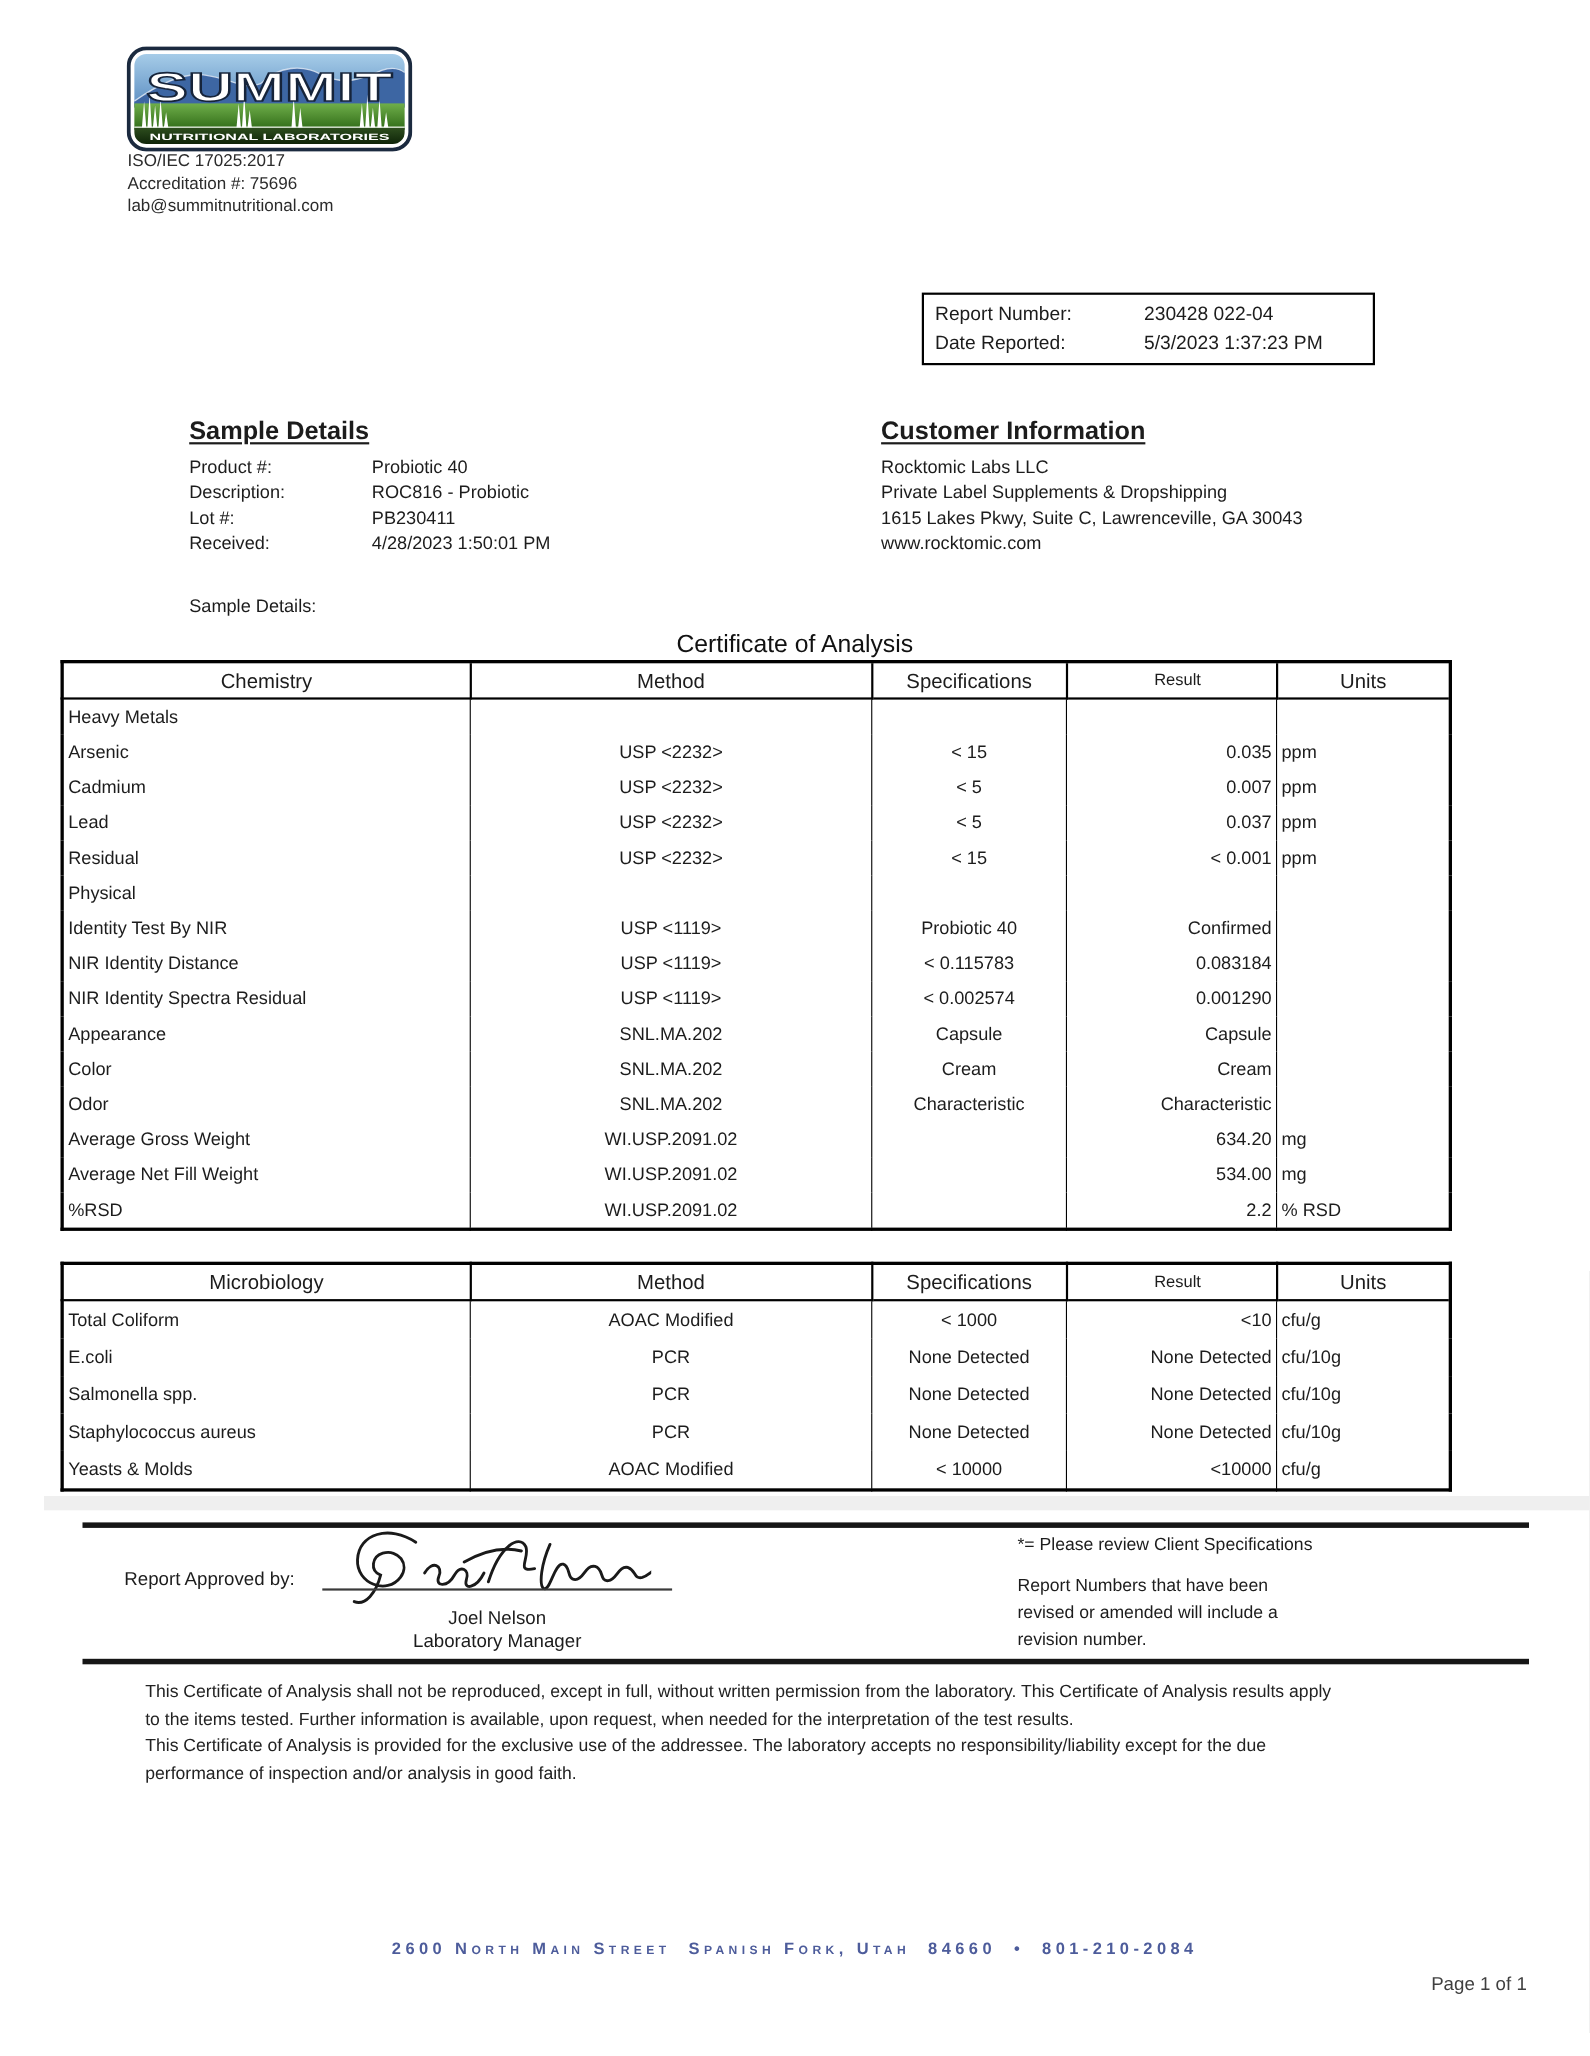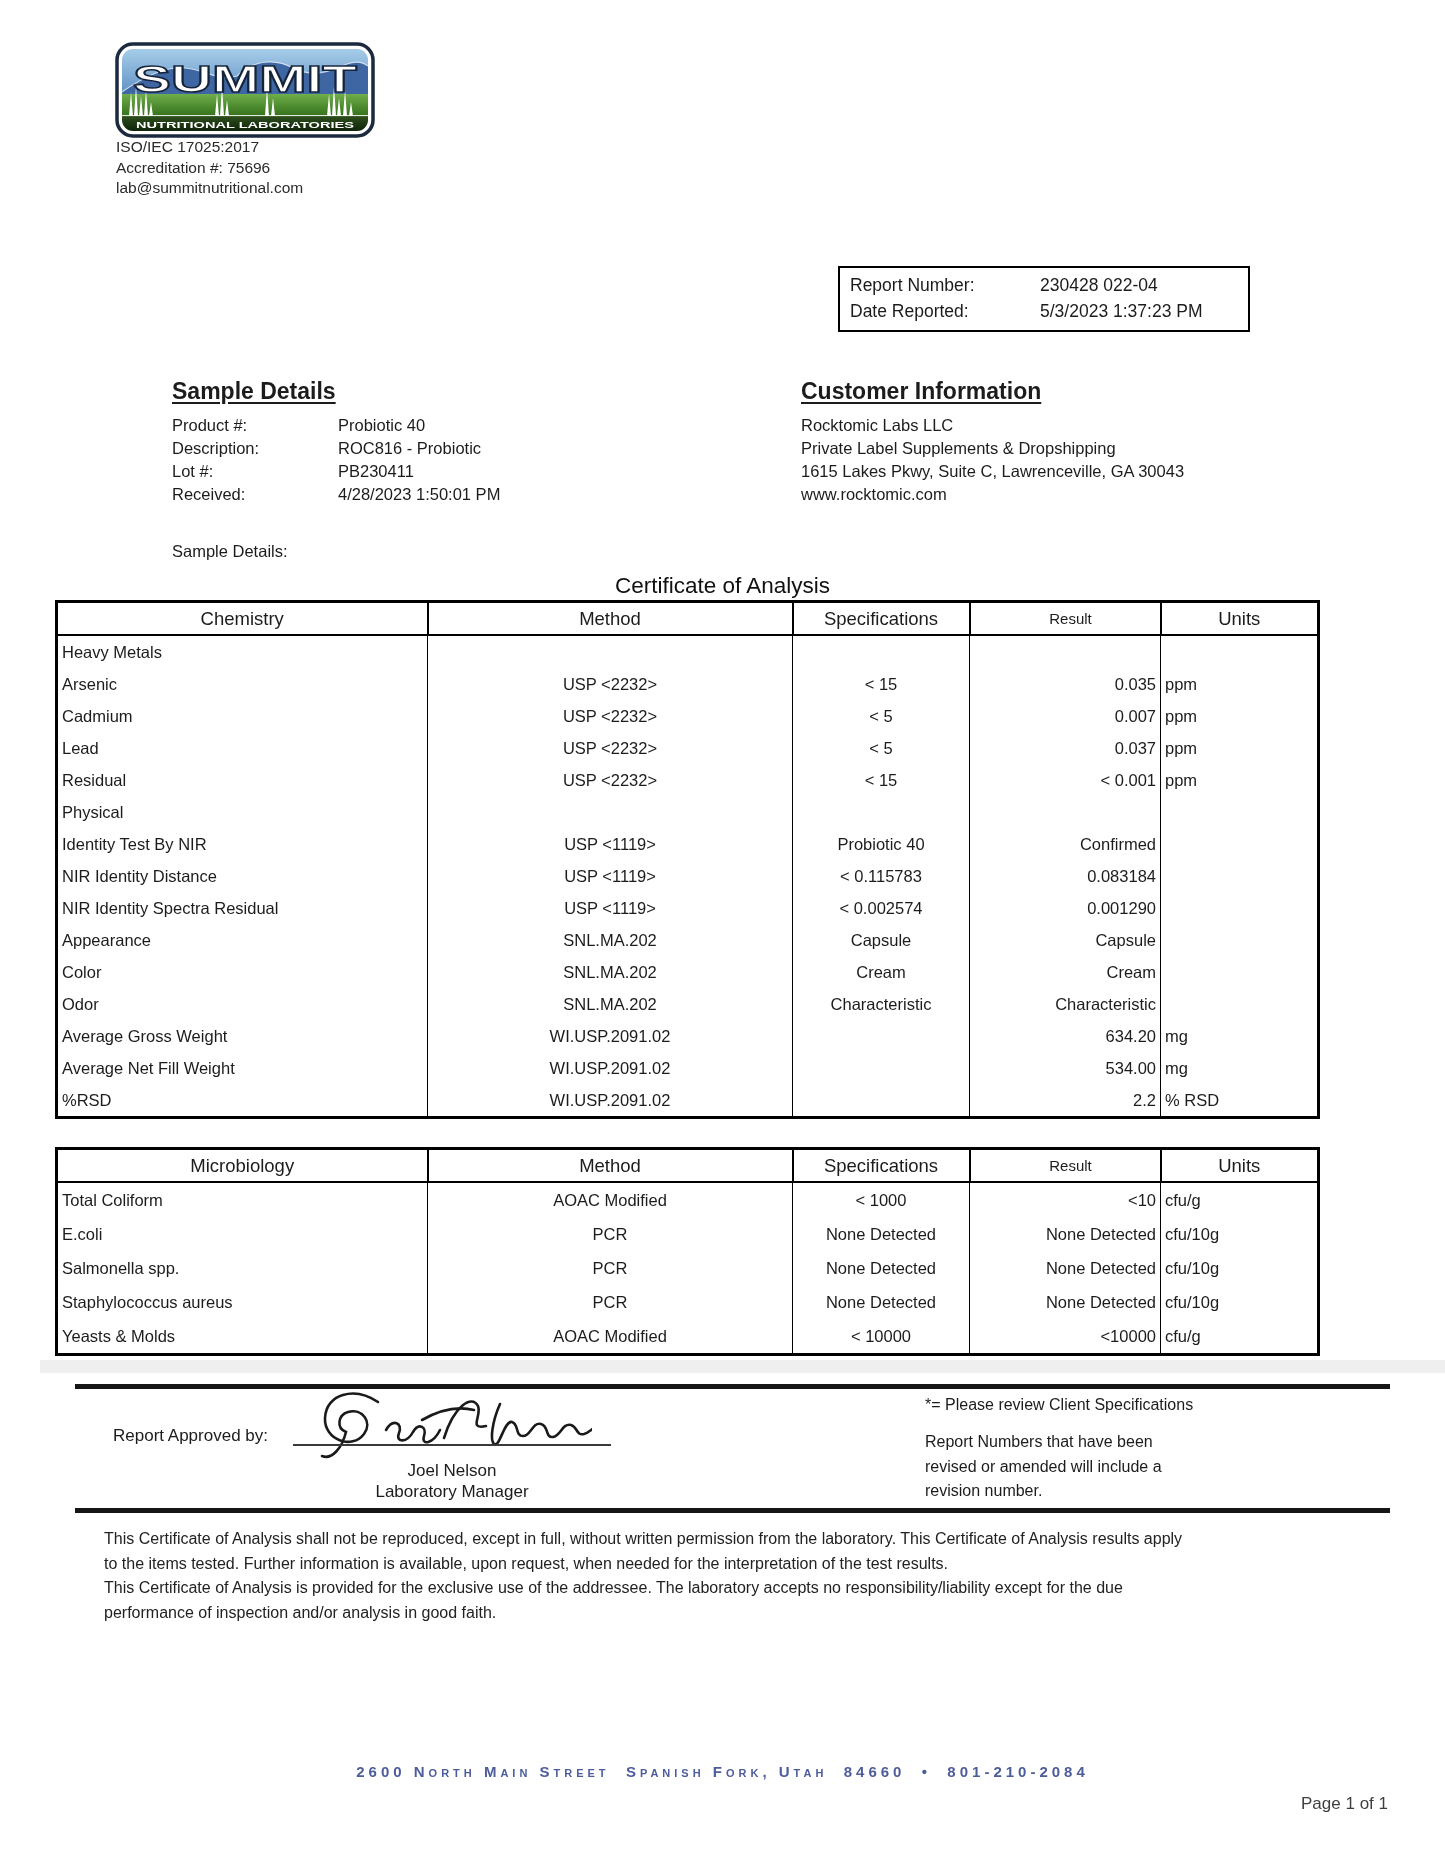--- a/index.html
+++ b/index.html
@@ -48,21 +48,21 @@
   .rule{position:absolute;left:75px;width:1315px;height:5px;background:#161616;}
   #rule-top{top:1384px;}
   #rule-bottom{top:1508px;}
   #approved-label{position:absolute;left:113px;top:1426px;font-size:17px;}
   #sig{position:absolute;left:292px;top:1388px;width:300px;height:78px;}
   #sig-line{position:absolute;left:293px;top:1444px;width:318px;border-bottom:2px solid #3a3a3a;}
   #sig-name{position:absolute;left:293px;top:1461px;width:318px;text-align:center;font-size:17px;}
   #sig-title{position:absolute;left:293px;top:1482px;width:318px;text-align:center;font-size:17px;}
   #note-spec{position:absolute;left:925px;top:1396px;font-size:16px;}
   #note-revision{position:absolute;left:925px;top:1430px;font-size:16px;line-height:24.5px;}
-  #disclaimer{position:absolute;left:104px;top:1527px;width:1280px;font-size:16px;line-height:24.7px;color:#222;}
+  #disclaimer{position:absolute;left:132px;top:1527px;width:1280px;font-size:16px;line-height:24.7px;color:#222;}
   
   #footer-address{
     position:absolute;left:0;top:1763px;width:1445px;text-align:center;
     font-variant:small-caps;font-weight:600;font-size:15px;letter-spacing:4px;
     color:#4d5c9b;white-space:pre;
   }
   #page-number{position:absolute;right:57px;top:1794px;font-size:17px;color:#3f3f3f;}
 </style>
 </head>
 <body>

